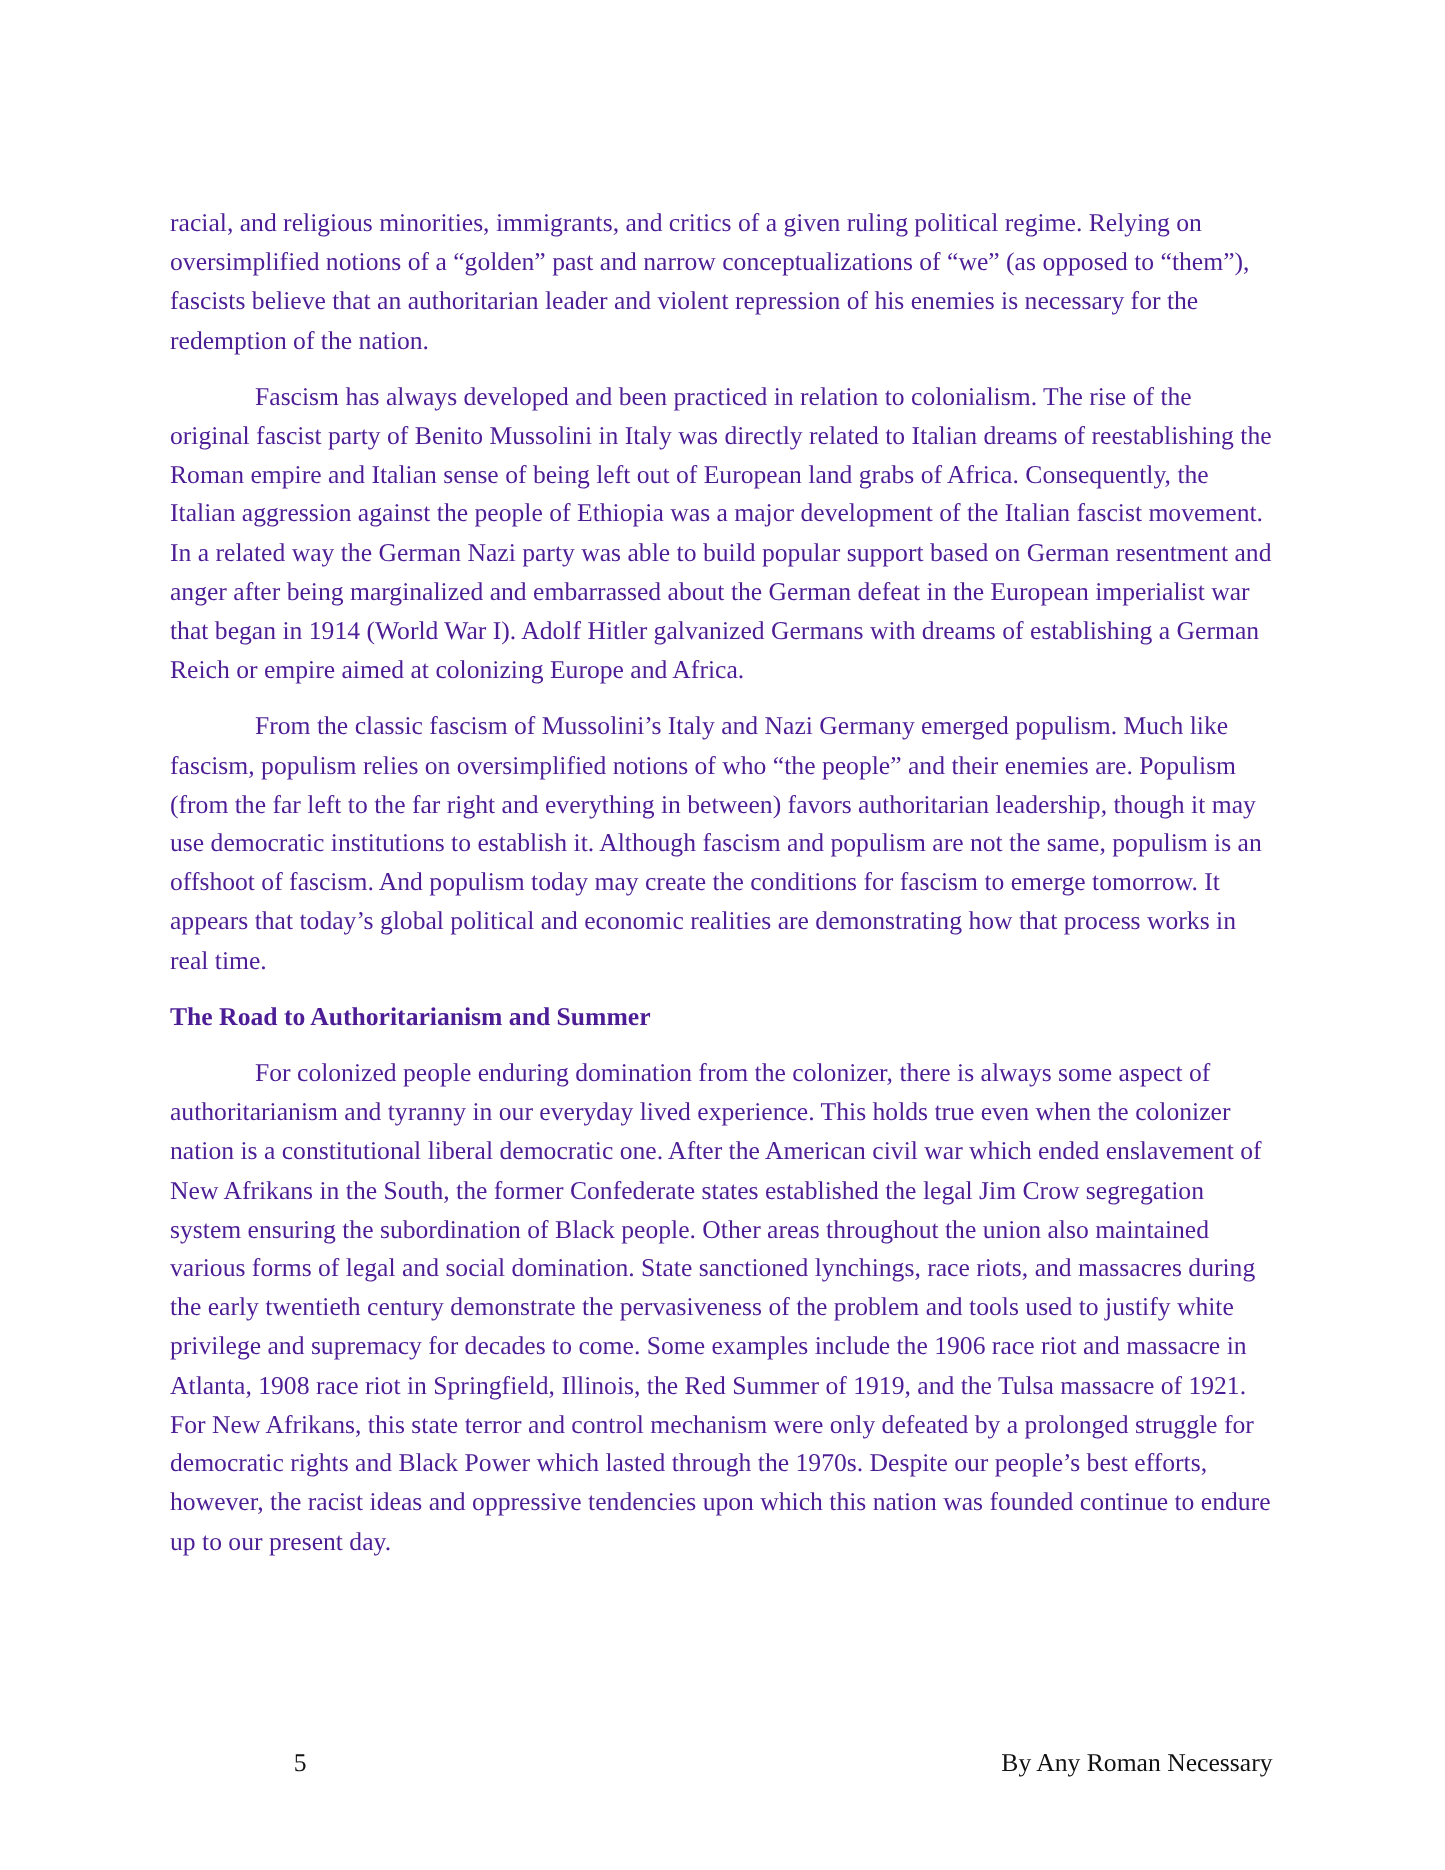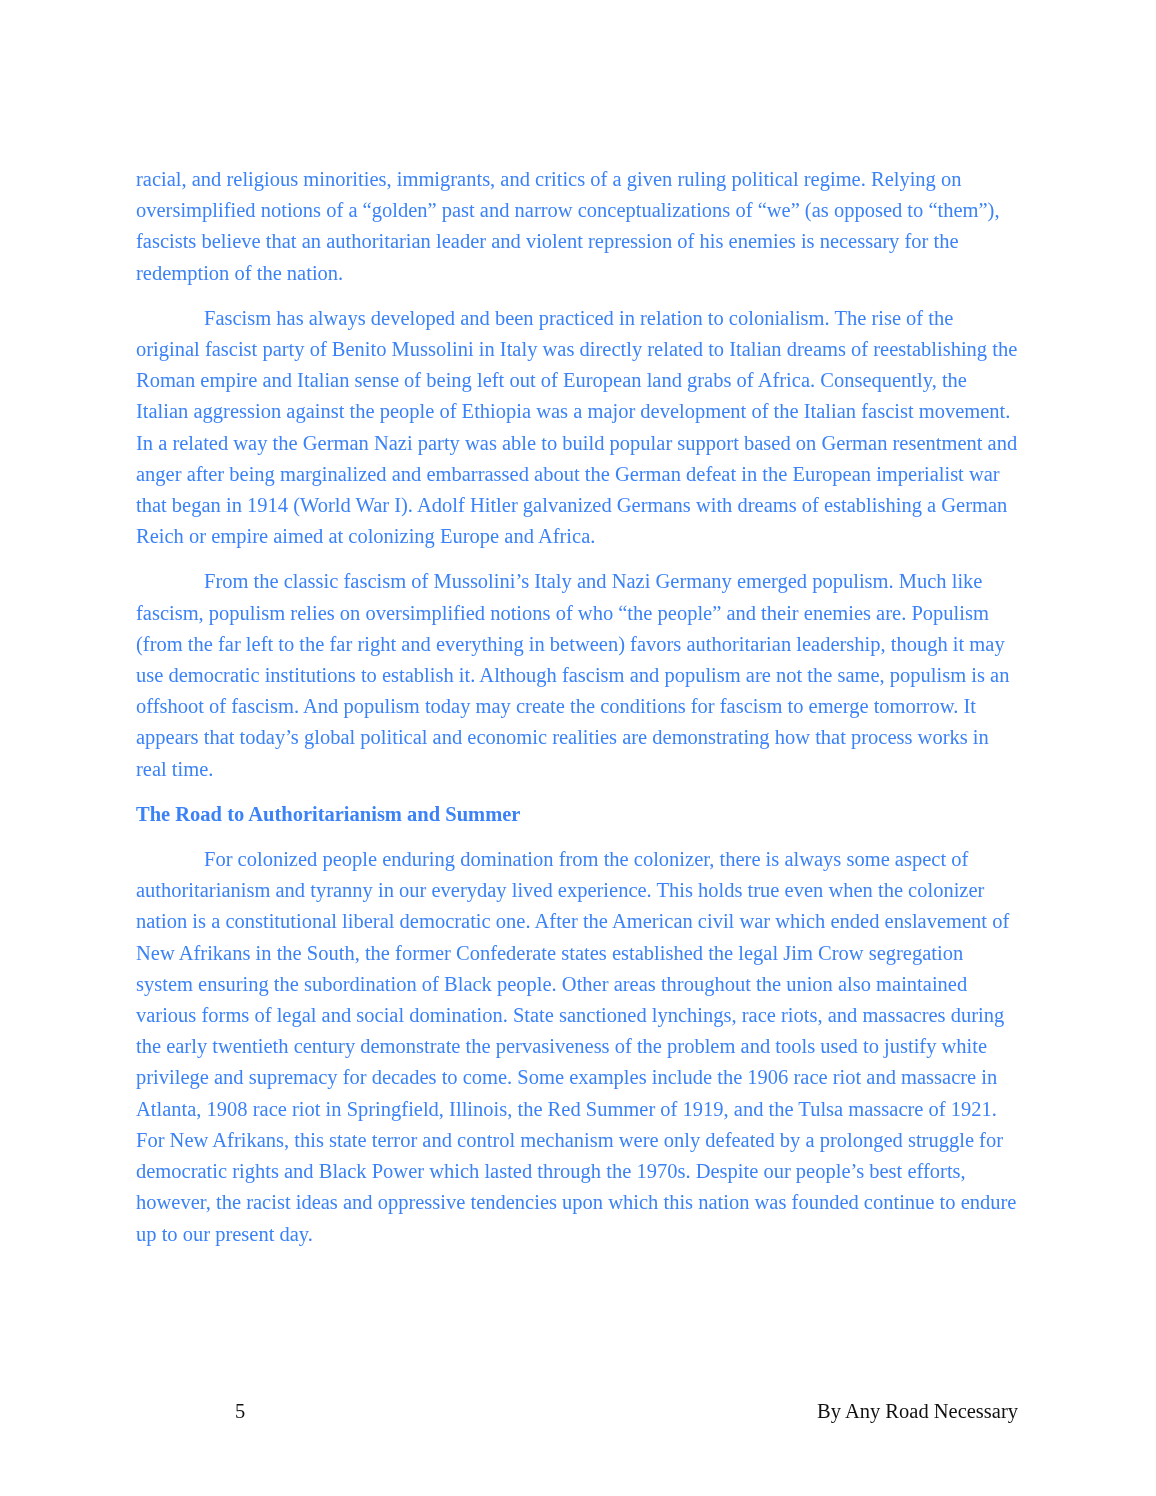--- a/index.html
+++ b/index.html
@@ -1,20 +1,20 @@
 <!DOCTYPE html>
 <html><head>
 <meta charset="utf-8">
 <style>
   html, body { margin: 0; padding: 0; background: #ffffff; }
   body { width: 1156px; height: 1496px; position: relative; overflow: hidden; }
   .page {
     position: absolute; left: 136px; top: 164px; width: 884px;
     font-family: "Liberation Serif", serif; font-size: 20.5px; line-height: 31.2px;
-    color: #3b82f6;
+    color: #4c1d95;
   }
   .page p { margin: 0 0 14px 0; text-align: left; }
   .indent { text-indent: 68px; }
   .heading { font-weight: bold; margin: 4px 0 14px 0; }
   .footer {
     position: absolute; top: 1400px; left: 0; width: 1156px;
     font-family: "Liberation Serif", serif; font-size: 20.5px; color: #111111;
   }
   .page-num { position: absolute; left: 235px; }
   .running-title { position: absolute; right: 138px; }
@@ -25,14 +25,14 @@
 <div class="page">
   <p>racial, and religious minorities, immigrants, and critics of a given ruling political regime. Relying on oversimplified notions of a “golden” past and narrow conceptualizations of “we” (as opposed to “them”), fascists believe that an authoritarian leader and violent repression of his enemies is necessary for the redemption of the nation.</p>
   <p class="indent">Fascism has always developed and been practiced in relation to colonialism. The rise of the original fascist party of Benito Mussolini in Italy was directly related to Italian dreams of reestablishing the Roman empire and Italian sense of being left out of European land grabs of Africa. Consequently, the Italian aggression against the people of Ethiopia was a major development of the Italian fascist movement. In a related way the German Nazi party was able to build popular support based on German resentment and anger after being marginalized and embarrassed about the German defeat in the European imperialist war that began in 1914 (World War I). Adolf Hitler galvanized Germans with dreams of establishing a German Reich or empire aimed at colonizing Europe and Africa.</p>
   <p class="indent">From the classic fascism of Mussolini’s Italy and Nazi Germany emerged populism. Much like fascism, populism relies on oversimplified notions of who “the people” and their enemies are. Populism (from the far left to the far right and everything in between) favors authoritarian leadership, though it may use democratic institutions to establish it. Although fascism and populism are not the same, populism is an offshoot of fascism. And populism today may create the conditions for fascism to emerge tomorrow. It appears that today’s global political and economic realities are demonstrating how that process works in real time.</p>
   <p class="heading">The Road to Authoritarianism and Summer</p>
   <p class="indent">For colonized people enduring domination from the colonizer, there is always some aspect of authoritarianism and tyranny in our everyday lived experience. This holds true even when the colonizer nation is a constitutional liberal democratic one. After the American civil war which ended enslavement of New Afrikans in the South, the former Confederate states established the legal Jim Crow segregation system ensuring the subordination of Black people. Other areas throughout the union also maintained various forms of legal and social domination. State sanctioned lynchings, race riots, and massacres during the early twentieth century demonstrate the pervasiveness of the problem and tools used to justify white privilege and supremacy for decades to come. Some examples include the 1906 race riot and massacre in Atlanta, 1908 race riot in Springfield, Illinois, the Red Summer of 1919, and the Tulsa massacre of 1921. For New Afrikans, this state terror and control mechanism were only defeated by a prolonged struggle for democratic rights and Black Power which lasted through the 1970s. Despite our people’s best efforts, however, the racist ideas and oppressive tendencies upon which this nation was founded continue to endure up to our present day.</p>
 </div>
 
 <div class="footer">
   <span class="page-num">5</span>
-  <span class="running-title">By Any Road Necessary</span>
+  <span class="running-title">By Any Roman Necessary</span>
 </div>
 
 </body></html>

